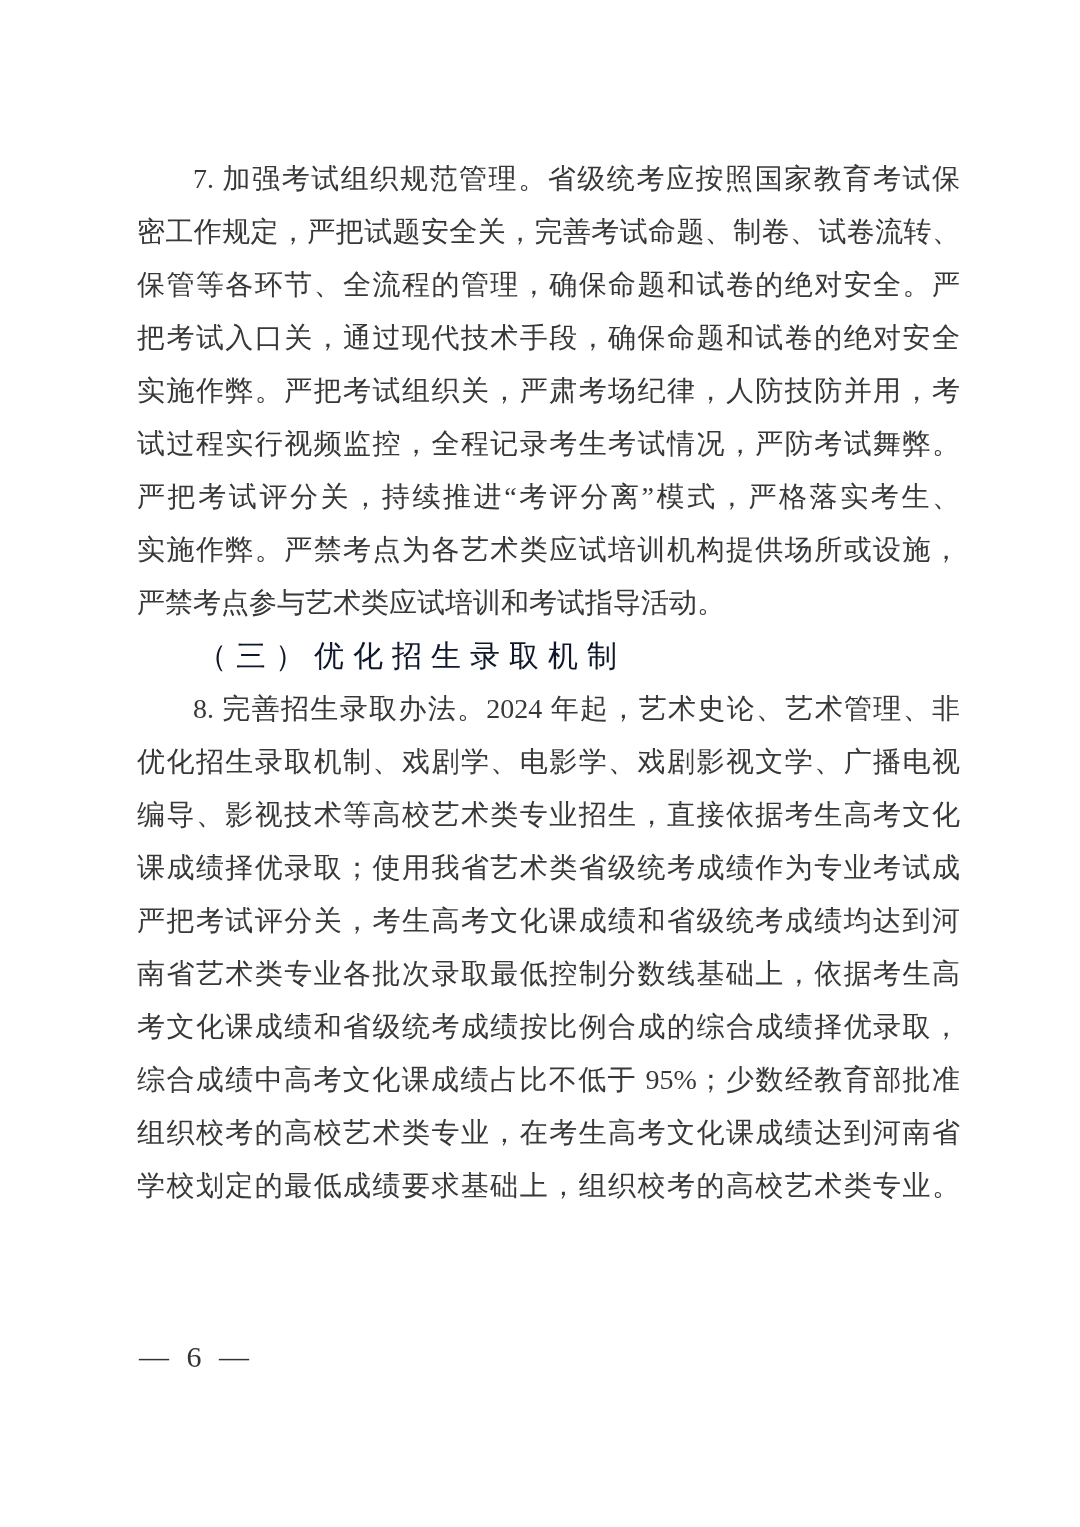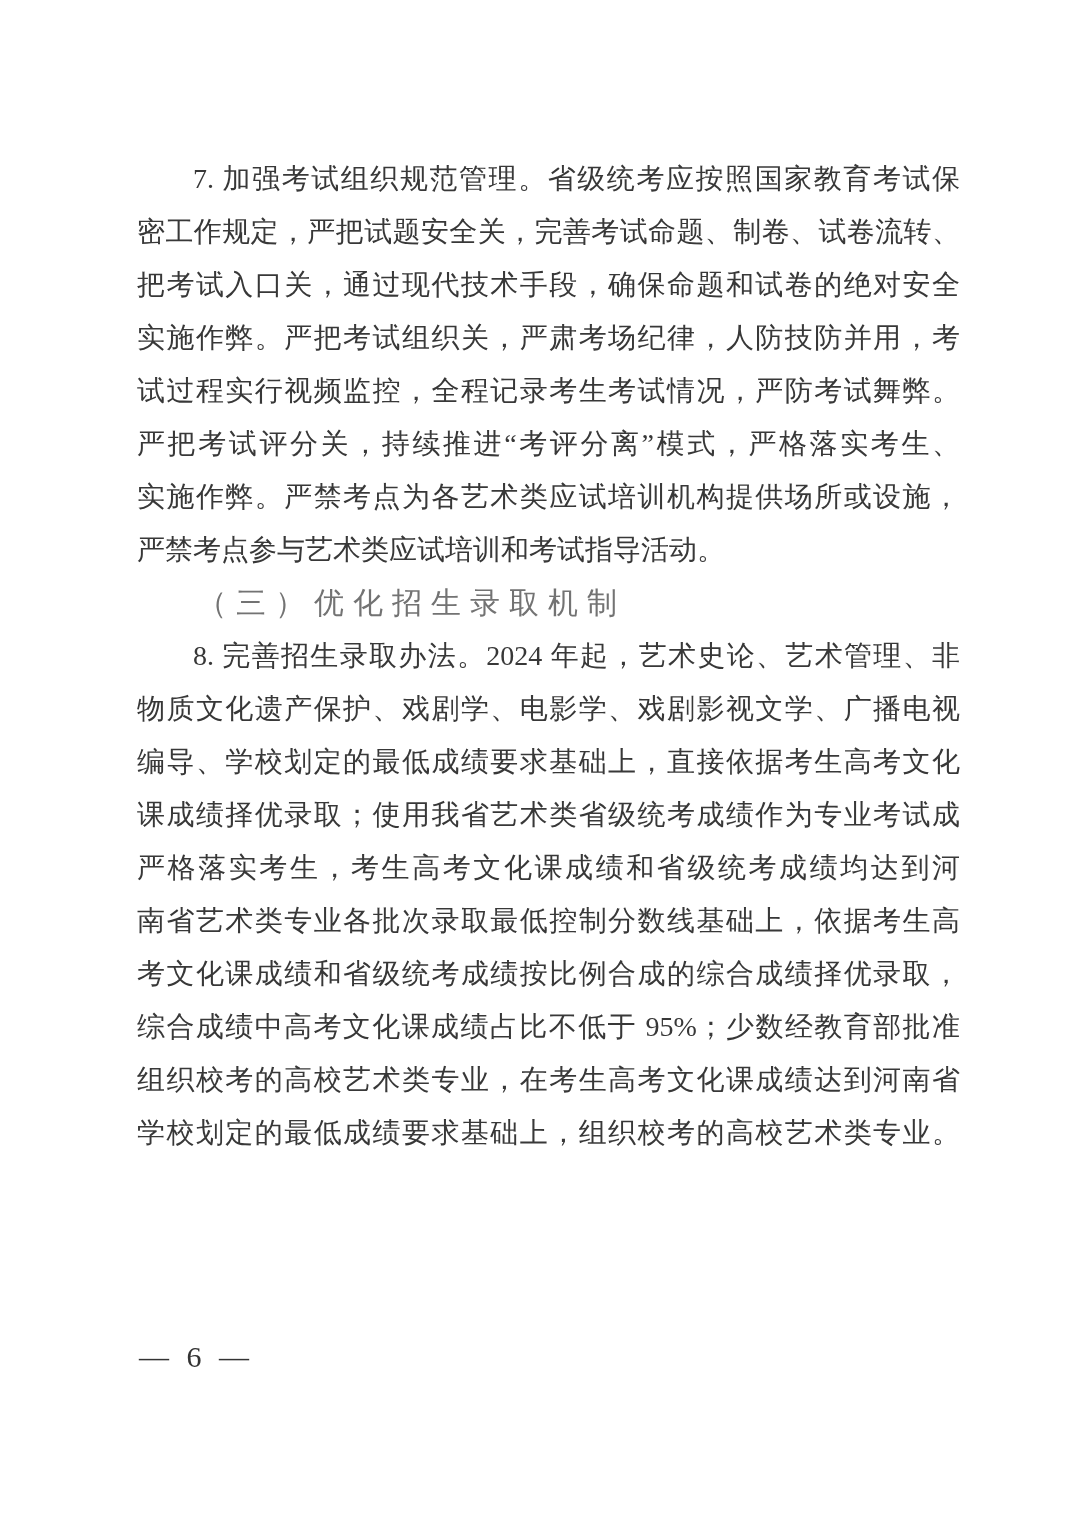--- a/index.html
+++ b/index.html
@@ -37,54 +37,55 @@
   .line.last {
     text-align: right;
     text-align-last: left;
   }
   .line.heading {
     text-indent: 2em;
     text-align: left;
     text-align-last: left;
     font-size: 30px;
     letter-spacing: 9px;
-    color: #737373;
+    color: #0f172a;
   }
   .footer {
     position: absolute;
     left: 139px;
     top: 1340px;
     font-size: 30px;
     line-height: 34px;
     letter-spacing: 5px;
     color: #333333;
   }
 </style>
 </head>
 <body>
 
 <div class="page">
   <div class="content">
 
     <div class="line indent">7. 加强考试组织规范管理。省级统考应按照国家教育考试保</div>
     <div class="line">密工作规定，严把试题安全关，完善考试命题、制卷、试卷流转、</div>
+    <div class="line">保管等各环节、全流程的管理，确保命题和试卷的绝对安全。严</div>
     <div class="line">把考试入口关，通过现代技术手段，确保命题和试卷的绝对安全</div>
     <div class="line">实施作弊。严把考试组织关，严肃考场纪律，人防技防并用，考</div>
     <div class="line">试过程实行视频监控，全程记录考生考试情况，严防考试舞弊。</div>
     <div class="line">严把考试评分关，持续推进“考评分离”模式，严格落实考生、</div>
     <div class="line">实施作弊。严禁考点为各艺术类应试培训机构提供场所或设施，</div>
     <div class="line last">严禁考点参与艺术类应试培训和考试指导活动。</div>
 
     <div class="line heading">（三）优化招生录取机制</div>
 
     <div class="line indent">8. 完善招生录取办法。2024 年起，艺术史论、艺术管理、非</div>
-    <div class="line">物质文化遗产保护、戏剧学、电影学、戏剧影视文学、广播电视</div>
-    <div class="line">编导、学校划定的最低成绩要求基础上，直接依据考生高考文化</div>
+    <div class="line">优化招生录取机制、戏剧学、电影学、戏剧影视文学、广播电视</div>
+    <div class="line">编导、影视技术等高校艺术类专业招生，直接依据考生高考文化</div>
     <div class="line">课成绩择优录取；使用我省艺术类省级统考成绩作为专业考试成</div>
-    <div class="line">严格落实考生，考生高考文化课成绩和省级统考成绩均达到河</div>
+    <div class="line">严把考试评分关，考生高考文化课成绩和省级统考成绩均达到河</div>
     <div class="line">南省艺术类专业各批次录取最低控制分数线基础上，依据考生高</div>
     <div class="line">考文化课成绩和省级统考成绩按比例合成的综合成绩择优录取，</div>
     <div class="line">综合成绩中高考文化课成绩占比不低于 95%；少数经教育部批准</div>
     <div class="line">组织校考的高校艺术类专业，在考生高考文化课成绩达到河南省</div>
     <div class="line">学校划定的最低成绩要求基础上，组织校考的高校艺术类专业。</div>
 
   </div>
 
   <div class="footer">— 6 —</div>
 </div>

